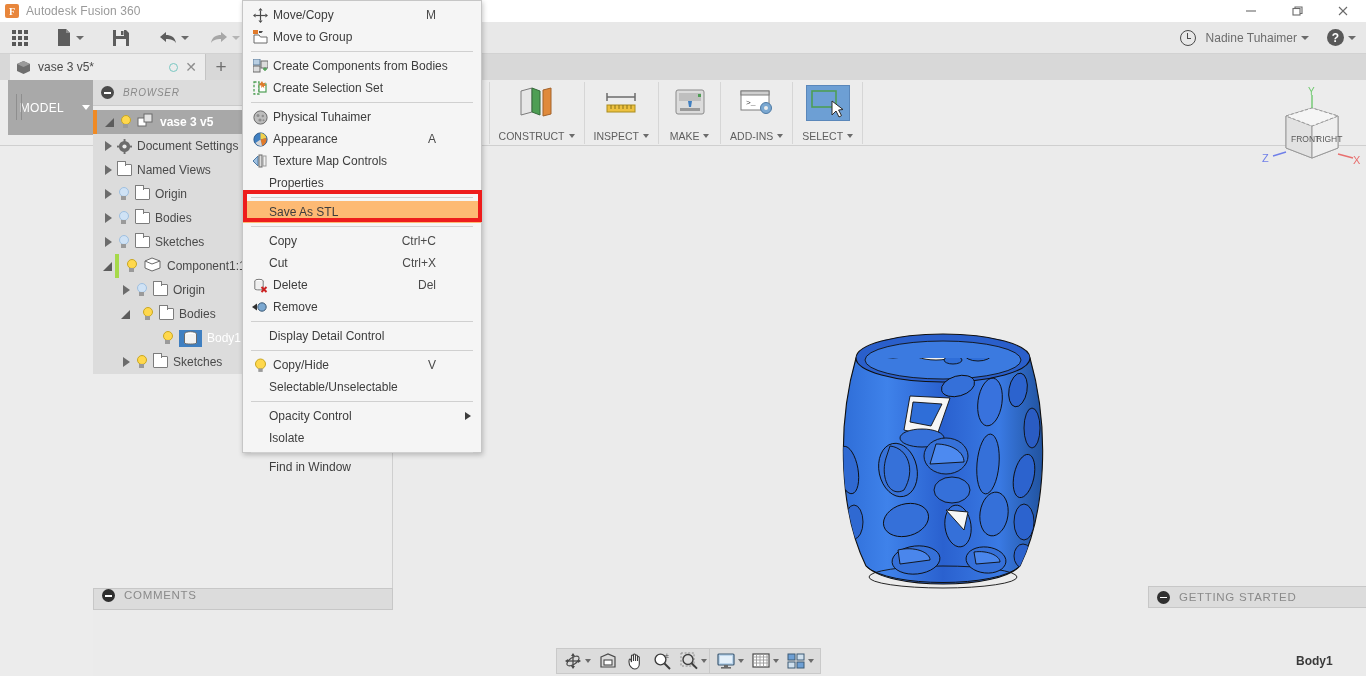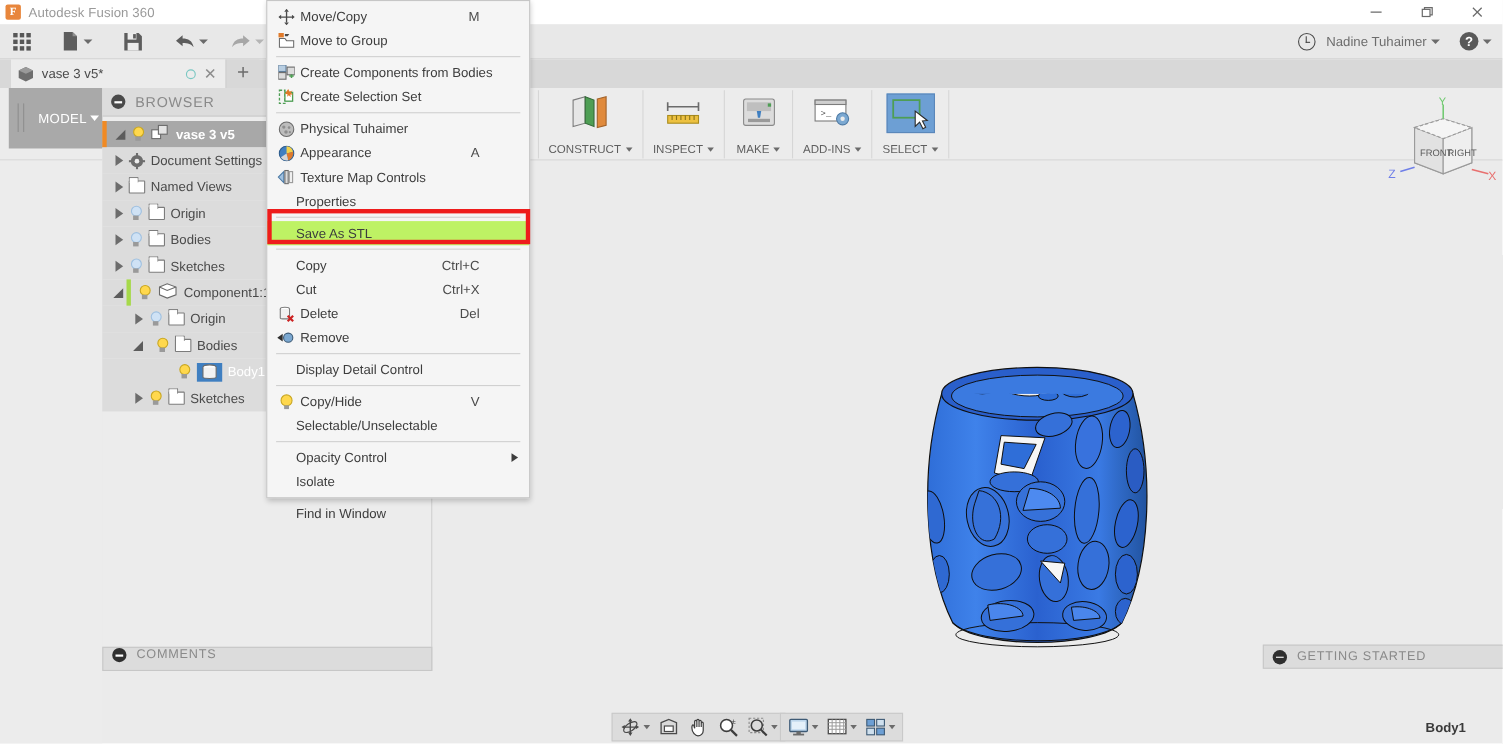--- a/index.html
+++ b/index.html
@@ -93,21 +93,21 @@
   }
 
   
   .ribbon {
     position: absolute; left: 0; top: 80px; width: 1366px; height: 66px;
     background: #ececec; border-bottom: 1px solid #cfcfcf;
   }
   .modelbox {
     position: absolute; left: 8px; top: 80px; width: 90px; height: 55px;
     background: #a9a9a9; display: flex; align-items: center;
-    justify-content: flex-end; padding-right: 8px; gap: 3px;
+    justify-content: flex-end; padding-right: 8px; gap: 18px;
   }
   .modelbox .grip {
     position: absolute; left: 8px; top: 14px; width: 6px; height: 26px;
     border-left: 1px solid #8e8e8e; border-right: 1px solid #8e8e8e;
   }
   .modelbox-label { font-size: 12px; color: #ffffff; letter-spacing: .3px; }
   .caret-w { width: 0; height: 0; border-left: 4px solid transparent;
     border-right: 4px solid transparent; border-top: 5px solid #ffffff; }
 
   .ribbon-groups {
@@ -138,21 +138,21 @@
     gap: 9px; padding-left: 8px; border-bottom: 1px solid #cacaca;
   }
   .minus-btn {
     width: 13px; height: 13px; border-radius: 50%; background: #4a4a4a;
     position: relative;
   }
   .minus-btn::after {
     content: ""; position: absolute; left: 3px; top: 6px;
     width: 7px; height: 1.6px; background: #fff;
   }
-  .browser-title { font-size: 13px; color: #8a8a8a; letter-spacing: .7px; }
+  .browser-title { font-size: 10px; color: #8a8a8a; letter-spacing: .7px; font-style: italic; }
 
   .tree { padding-top: 4px; font-size: 12px; color: #4a4a4a; }
   .trow {
     height: 24px; display: flex; align-items: center; gap: 5px;
     padding-right: 6px; position: relative;
   }
   .trow .tlabel { white-space: nowrap; }
   .trow.sel-root { background: #a8a8a8; color: #ffffff; font-weight: bold; }
   .trow.sel-root .bar { position:absolute; left:0; top:0; width:4px; height:100%; background:#f08a24; }
   .trow.comp .bar { position:absolute; left:0; top:0; width:4px; height:100%; background:#a6d94a; }
@@ -265,21 +265,21 @@
     width: 18px; height: 16px; margin-right: 4px; flex: 0 0 18px;
     display: flex; align-items: center; justify-content: center;
   }
   .mi .mi-label { white-space: nowrap; }
   .mi .mi-key {
     position: absolute; right: 45px; font-size: 12px; color: #4a4a4a;
   }
   .mi.noico { padding-left: 26px; }
   .mi-sep { height: 1px; background: #d0d0d0; margin: 3px 8px; }
   .mi.highlight {
-    background: #bef264; color: #3d3d3d; text-align: center;
+    background: #fdba74; color: #3d3d3d; text-align: center;
   }
   .mi .submenu-arrow {
     position: absolute; right: 10px; width: 0; height: 0;
     border-top: 4px solid transparent; border-bottom: 4px solid transparent;
     border-left: 6px solid #3d3d3d;
   }
   .redbox {
     position: absolute; left: 243px; top: 190px; width: 239px; height: 32px;
     border: 4px solid #ee1c1c; z-index: 60; pointer-events: none;
   }

